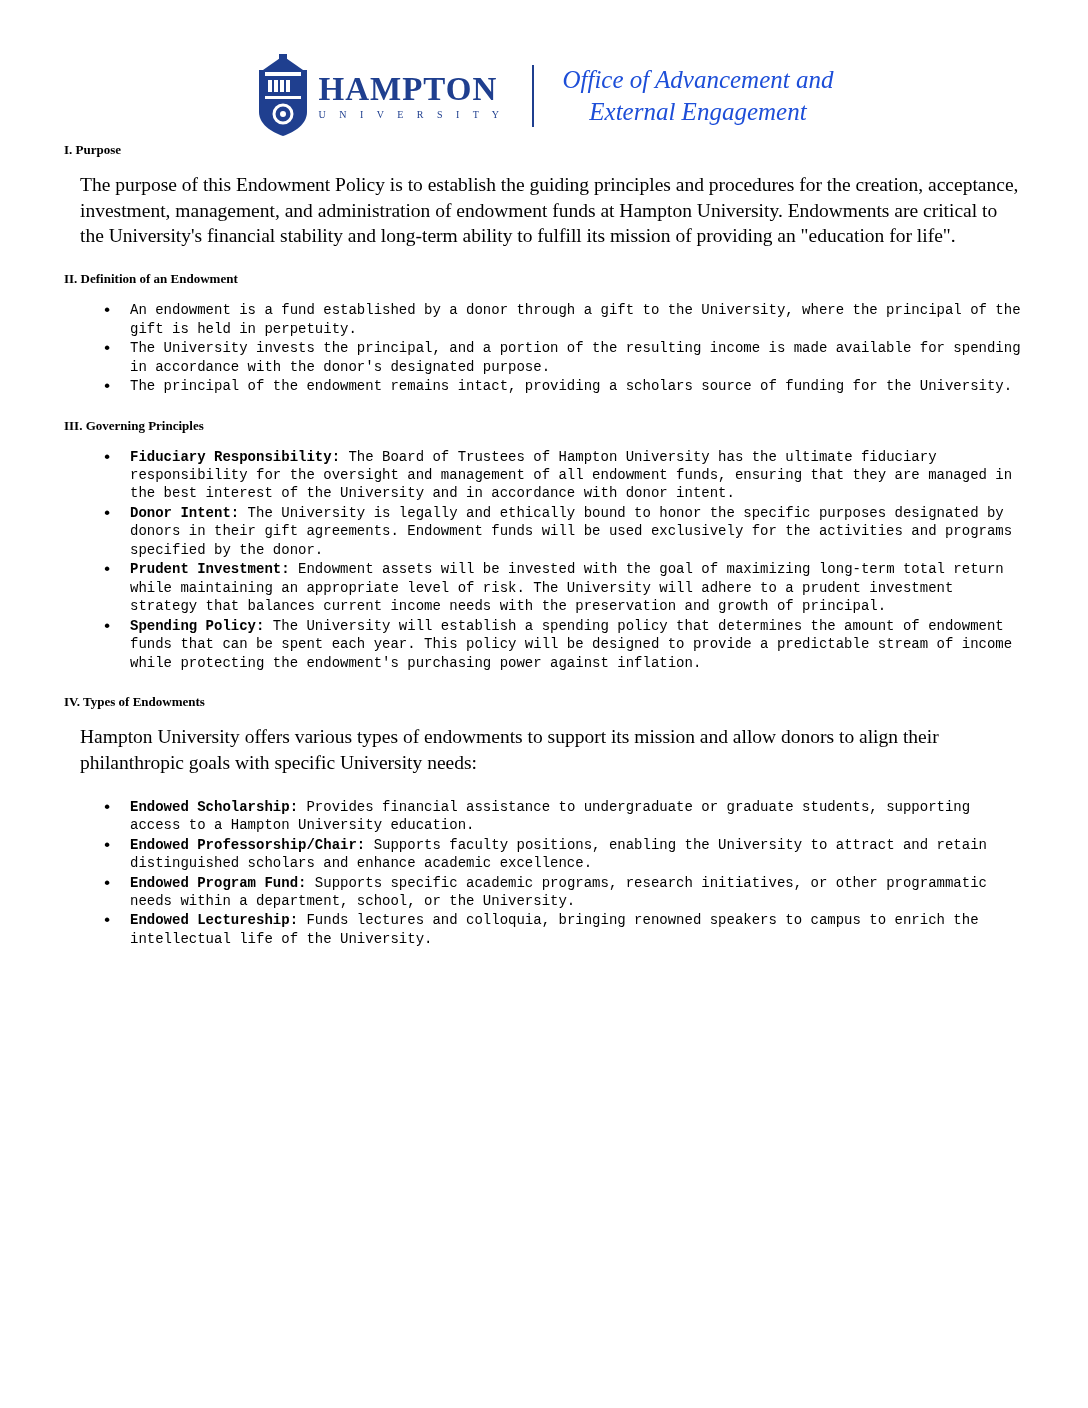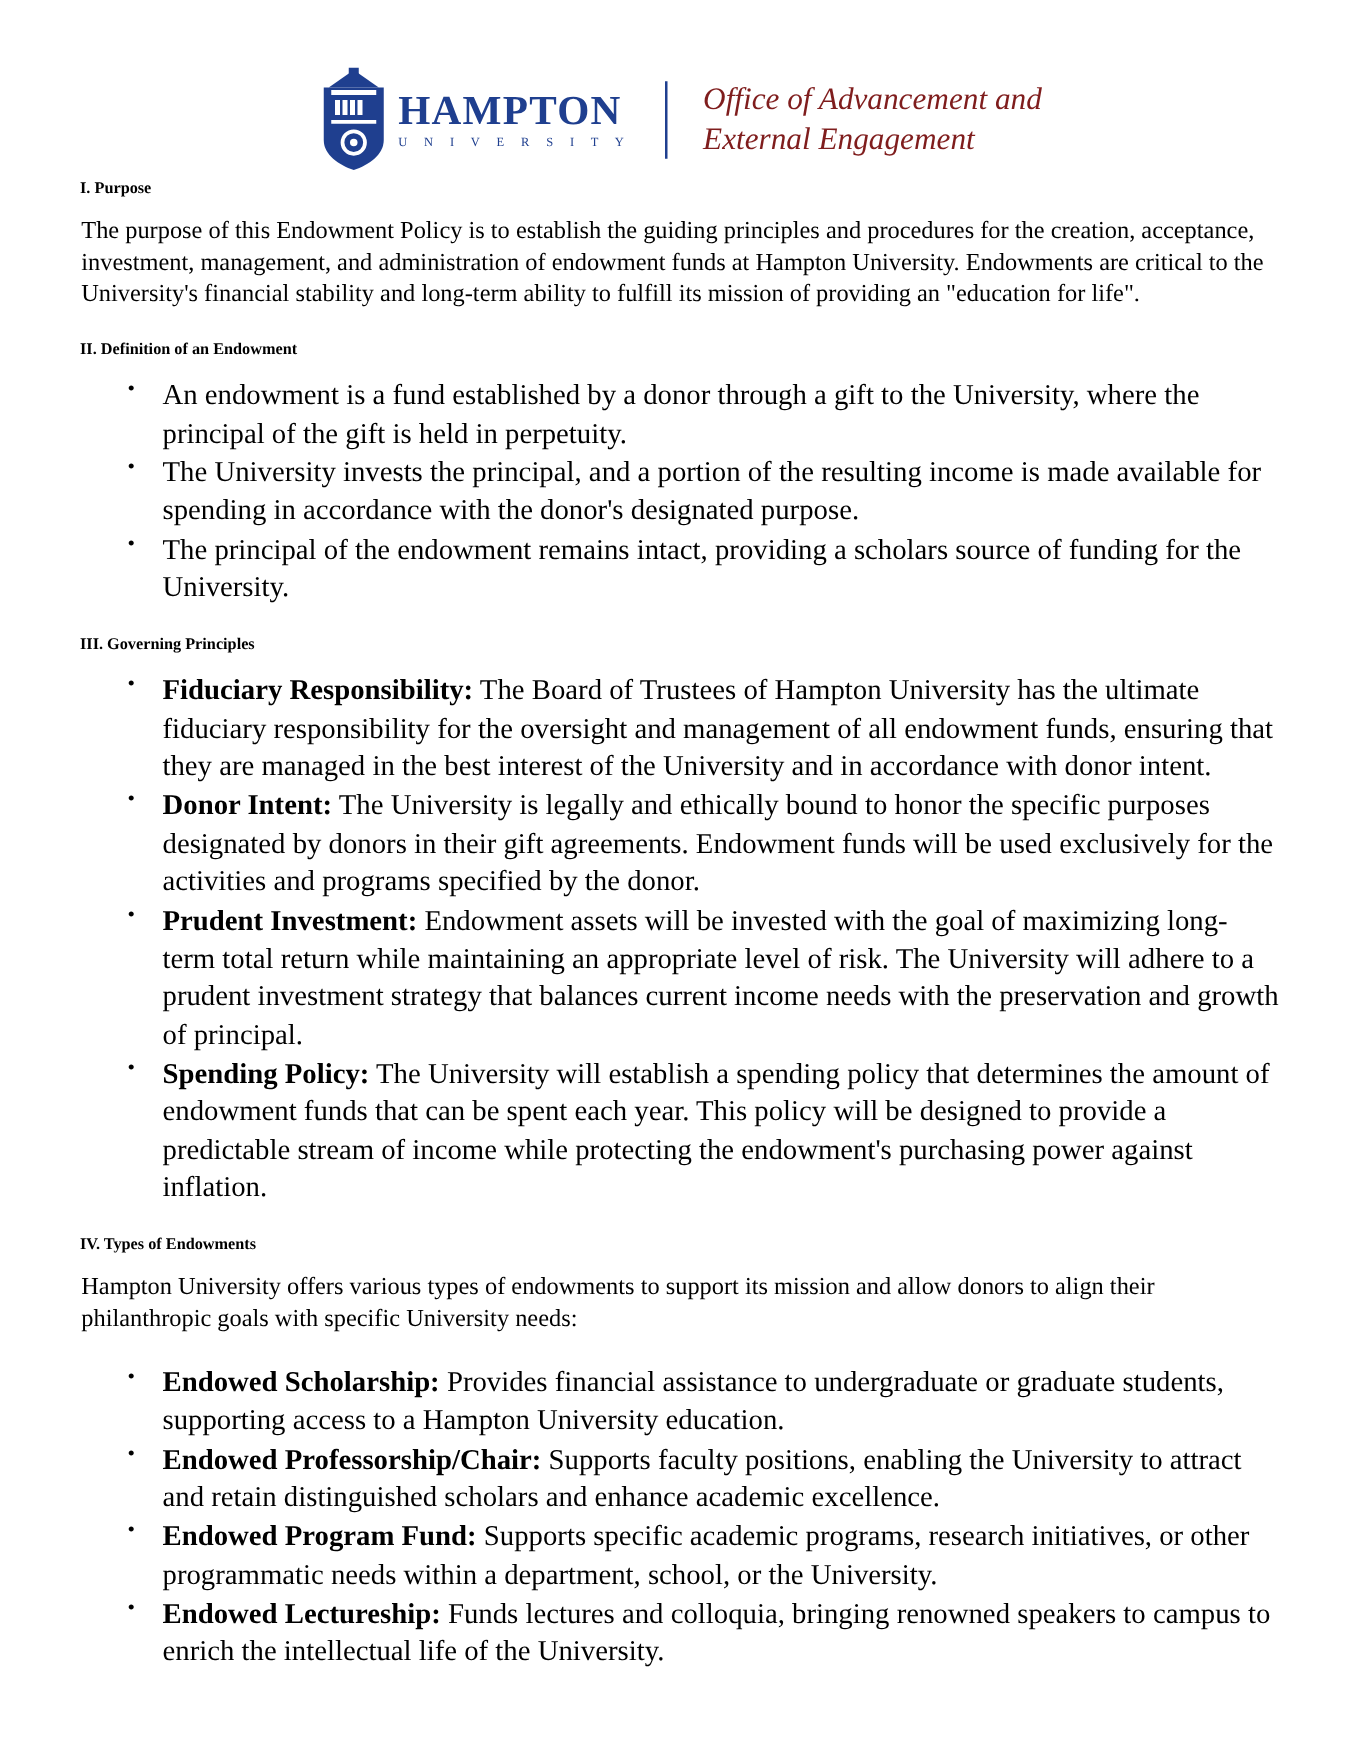--- a/index.html
+++ b/index.html
@@ -65,23 +65,24 @@
   }
   .divider-rule {
     width: 2px;
     height: 62px;
     background: #1f3f8f;
     margin: 0 10px;
   }
   .office-lines {
     font-family: "Liberation Serif", serif;
     font-style: italic;
-    color: #7f1d1d;
+    color: #1d4ed8;
     font-size: 25px;
     line-height: 1.28;
+    text-align: center;
   }
 
   
   .doc-title {
     text-align: center;
     font-weight: bold;
     font-size: 19.5px;
     text-decoration: underline;
     margin: 2px 0 26px 0;
     letter-spacing: 0.2px;
@@ -89,34 +90,35 @@
 
   
   h2.section {
     font-size: 13px;
     font-weight: bold;
     margin: 0 0 14px 0;
   }
   p.para {
     font-size: 19.5px;
     line-height: 1.32;
-    margin: 0 0 22px 1px;
+    margin: 0 0 22px 16px;
     text-align: left;
   }
   ul.bullets {
     list-style: none;
     margin: 0 0 22px 0;
     padding: 0;
   }
   ul.bullets > li {
     position: relative;
     padding-left: 66px;
-    font-size: 23px;
+    font-size: 14px;
     line-height: 1.32;
     margin-bottom: 1px;
+    font-family: Liberation Mono, monospace;
   }
   ul.bullets > li::before {
     content: "\2022";
     position: absolute;
     left: 38px;
     top: -1px;
     font-size: 17px;
   }
   .lead {
     font-weight: bold;

